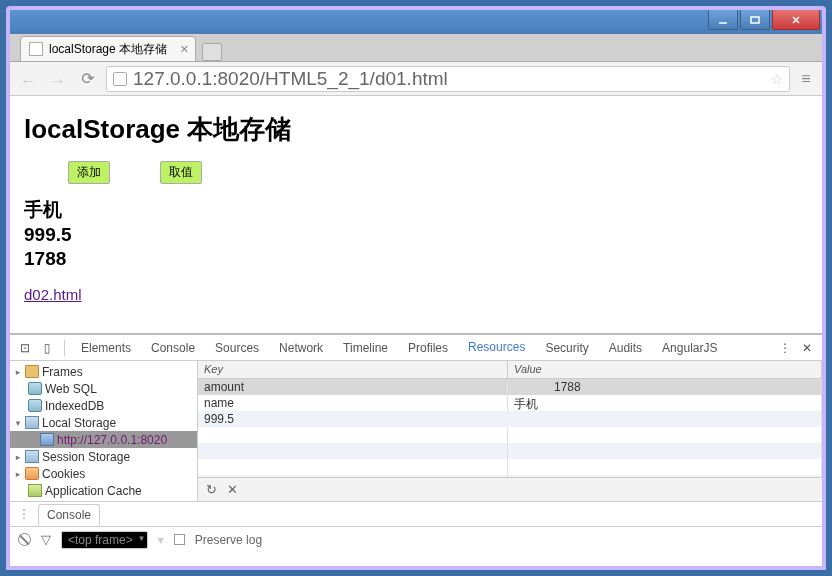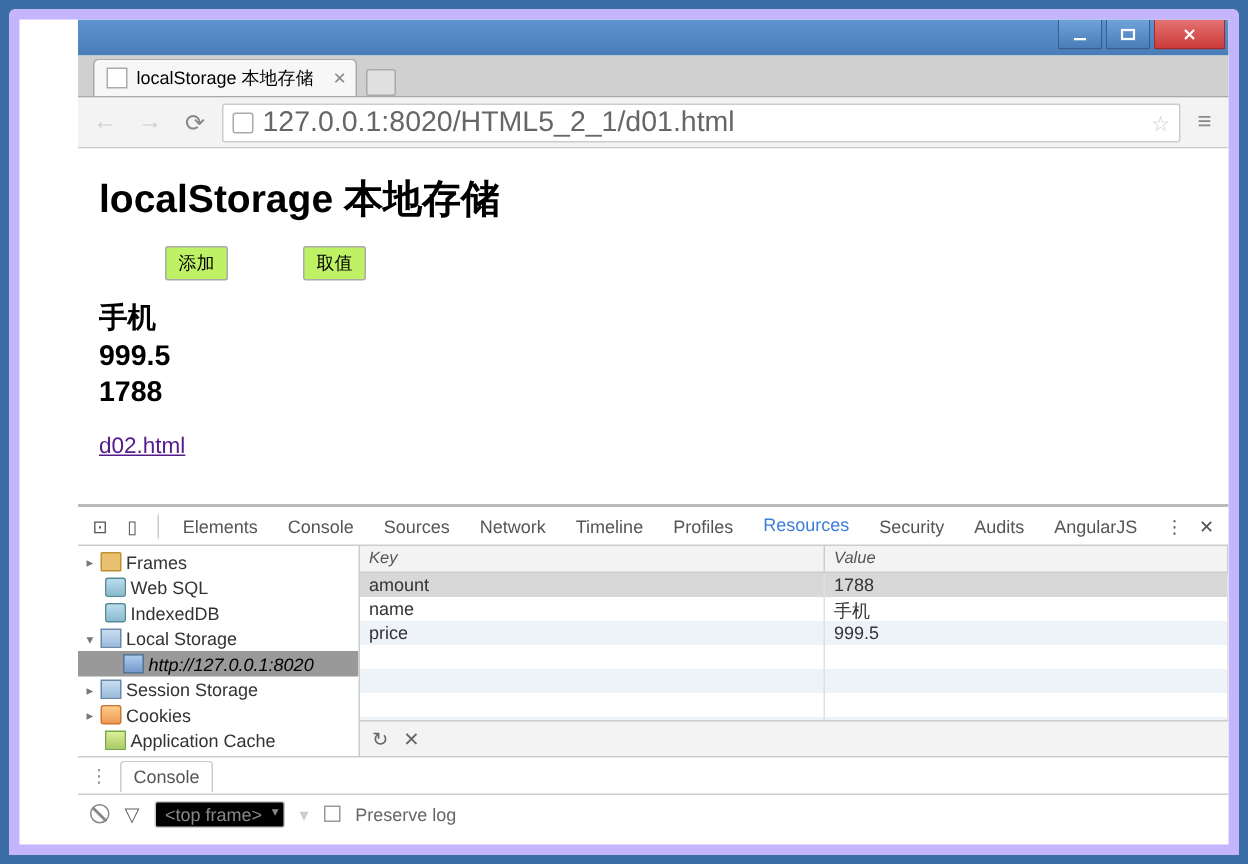--- a/index.html
+++ b/index.html
@@ -1,19 +1,19 @@
 <!DOCTYPE html>
 <html><head>
 <meta charset="utf-8">
 <style>
 * { margin:0; padding:0; box-sizing:border-box; font-family:"Segoe UI",Tahoma,sans-serif; }
 body { background:#3b6ea5; width:832px; height:576px; overflow:hidden; font-size:12px; }
 
 
-.win { background:#fff; position:absolute; left:6px; top:6px; right:6px; bottom:6px; border:7px solid #c4b5fd; border-radius:4px 4px 0 0; overflow:hidden; display:flex; flex-direction:column;padding-left:39px; }
+.win { background:#fff; position:absolute; left:6px; top:6px; right:6px; bottom:6px; border:4px solid #c4b5fd; border-radius:4px 4px 0 0; overflow:hidden; display:flex; flex-direction:column; }
 .titlebar { height:24px; background:linear-gradient(#5c94d0,#4a7db8); display:flex; justify-content:flex-end; align-items:flex-start; padding-right:2px; }
 .tbtn { width:30px; height:20px; background:linear-gradient(#6fa3d9,#4a7db8); border:1px solid #3a5f8a; border-top:none; margin-left:2px; display:flex; align-items:center; justify-content:center; color:#fff; font-size:10px; border-radius:0 0 2px 2px; cursor:pointer; }
 .tbtn.close { background:linear-gradient(#e57373,#cc3b3b); border-color:#a02c2c; width:48px; }
 .tbtn svg { width:10px; height:10px; stroke:#fff; stroke-width:1.5; fill:none; }
 
 
 .tabrow { height:28px; background:#d0d0d0; display:flex; align-items:flex-end; padding-left:10px; border-bottom:1px solid #aaa; }
 .tab { background:#f7f7f7; border:1px solid #aaa; border-bottom:none; border-radius:4px 4px 0 0; height:25px; padding:0 28px 0 8px; display:flex; align-items:center; gap:6px; position:relative; min-width:170px; font-size:12px; }
 .tab .fav { width:14px; height:14px; border:1px solid #aaa; background:#fff; }
 .tab .x { position:absolute; right:6px; color:#888; font-size:11px; cursor:pointer; }
@@ -42,39 +42,39 @@
 .dtabs { height:26px; border-bottom:1px solid #ccc; display:flex; align-items:center; font-size:12px; color:#555; padding:0 6px; gap:4px; }
 .dtabs .ico { width:18px; text-align:center; cursor:pointer; }
 .dtabs .sep { width:1px; height:16px; background:#ccc; margin:0 4px; }
 .dtabs .t { padding:0 8px; height:41px; display:flex; align-items:center; cursor:pointer; }
 .dtabs .t.active { color:#3b7dd8; border-bottom:2px solid #3b7dd8; }
 .dtabs .sp { flex:1; }
 
 .dbody { display:flex; height:140px; }
 .tree { width:188px; border-right:1px solid #ccc; overflow:hidden; font-size:12px; color:#333; padding-top:2px; }
 .tree .row { height:17px; display:flex; align-items:center; padding-left:4px; gap:3px; cursor:pointer; white-space:nowrap; }
-.tree .row.sel { background:#999; color:#000000;font-style:italic; }
+.tree .row.sel { background:#999; color:#701a75; }
 .tree .ar { width:8px; color:#777; font-size:9px; display:inline-block; text-align:center; }
 .tree .ic { width:14px; height:13px; display:inline-block; }
 .ic.folder { background:#e8c070; border:1px solid #c09030; border-radius:1px; }
 .ic.db { background:linear-gradient(#bde,#8bc); border:1px solid #589; border-radius:2px; }
 .ic.storage { background:linear-gradient(#cde,#9bd); border:1px solid #68a; }
 .ic.origin { background:linear-gradient(#ace,#79c); border:1px solid #579; }
 .ic.cookie { background:linear-gradient(#fc8,#e95); border:1px solid #c73; border-radius:2px; }
 .ic.app { background:linear-gradient(#de9,#ac6); border:1px solid #7a4; }
 .ind1 { padding-left:18px !important; }
 .ind2 { padding-left:30px !important; }
 
 .grid { flex:1; display:flex; flex-direction:column; }
 .ghead { height:18px; display:flex; border-bottom:1px solid #ccc; background:#f3f3f3; font-size:11px; color:#555;font-style:italic; }
 .ghead .c { padding:2px 6px; border-right:1px solid #ccc; }
 .gbody { flex:1; overflow:hidden; }
 .grow { height:16px; display:flex; font-size:12px; color:#333; }
 .grow:nth-child(odd) { background:#eef3fa; }
-.grow.sel { background:#d8d8d8; }
+.grow.sel { background:#d8d8d8;gap:40px; }
 .grow .c { padding:1px 6px; border-right:1px solid #e0e0e0; overflow:hidden; }
 .c.k { width:310px; }
 .c.v { flex:1; }
 .gfoot { height:24px; border-top:1px solid #ccc; background:#f3f3f3; display:flex; align-items:center; padding:0 8px; gap:10px; color:#666; font-size:13px; }
 
 .drawer { height:25px; border-top:1px solid #ccc; display:flex; align-items:center; padding:0 8px; gap:8px; font-size:12px; color:#555; }
 .drawer .dots { color:#888; }
 .drawer .ctab { border:1px solid #ccc; border-bottom:none; padding:3px 8px; background:#fff; border-radius:3px 3px 0 0; }
 .cbar { height:26px; border-top:1px solid #ccc; display:flex; align-items:center; padding:0 8px; gap:10px; font-size:12px; color:#666; }
 .cbar .noentry { width:13px; height:13px; border:1.5px solid #888; border-radius:50%; position:relative; }
@@ -211,21 +211,20 @@
         <div class="gbody" id="gbody">
             <div class="grow sel">
               <div class="c k">amount</div>
               <div class="c v">1788</div>
             </div>
             <div class="grow">
               <div class="c k">name</div>
               <div class="c v">手机</div>
             </div>
             <div class="grow">
-              <div class="c k">price</div>
               <div class="c v">999.5</div>
             </div>
             <div class="grow">
               <div class="c k"></div>
               <div class="c v"></div>
             </div>
             <div class="grow">
               <div class="c k"></div>
               <div class="c v"></div>
             </div>

